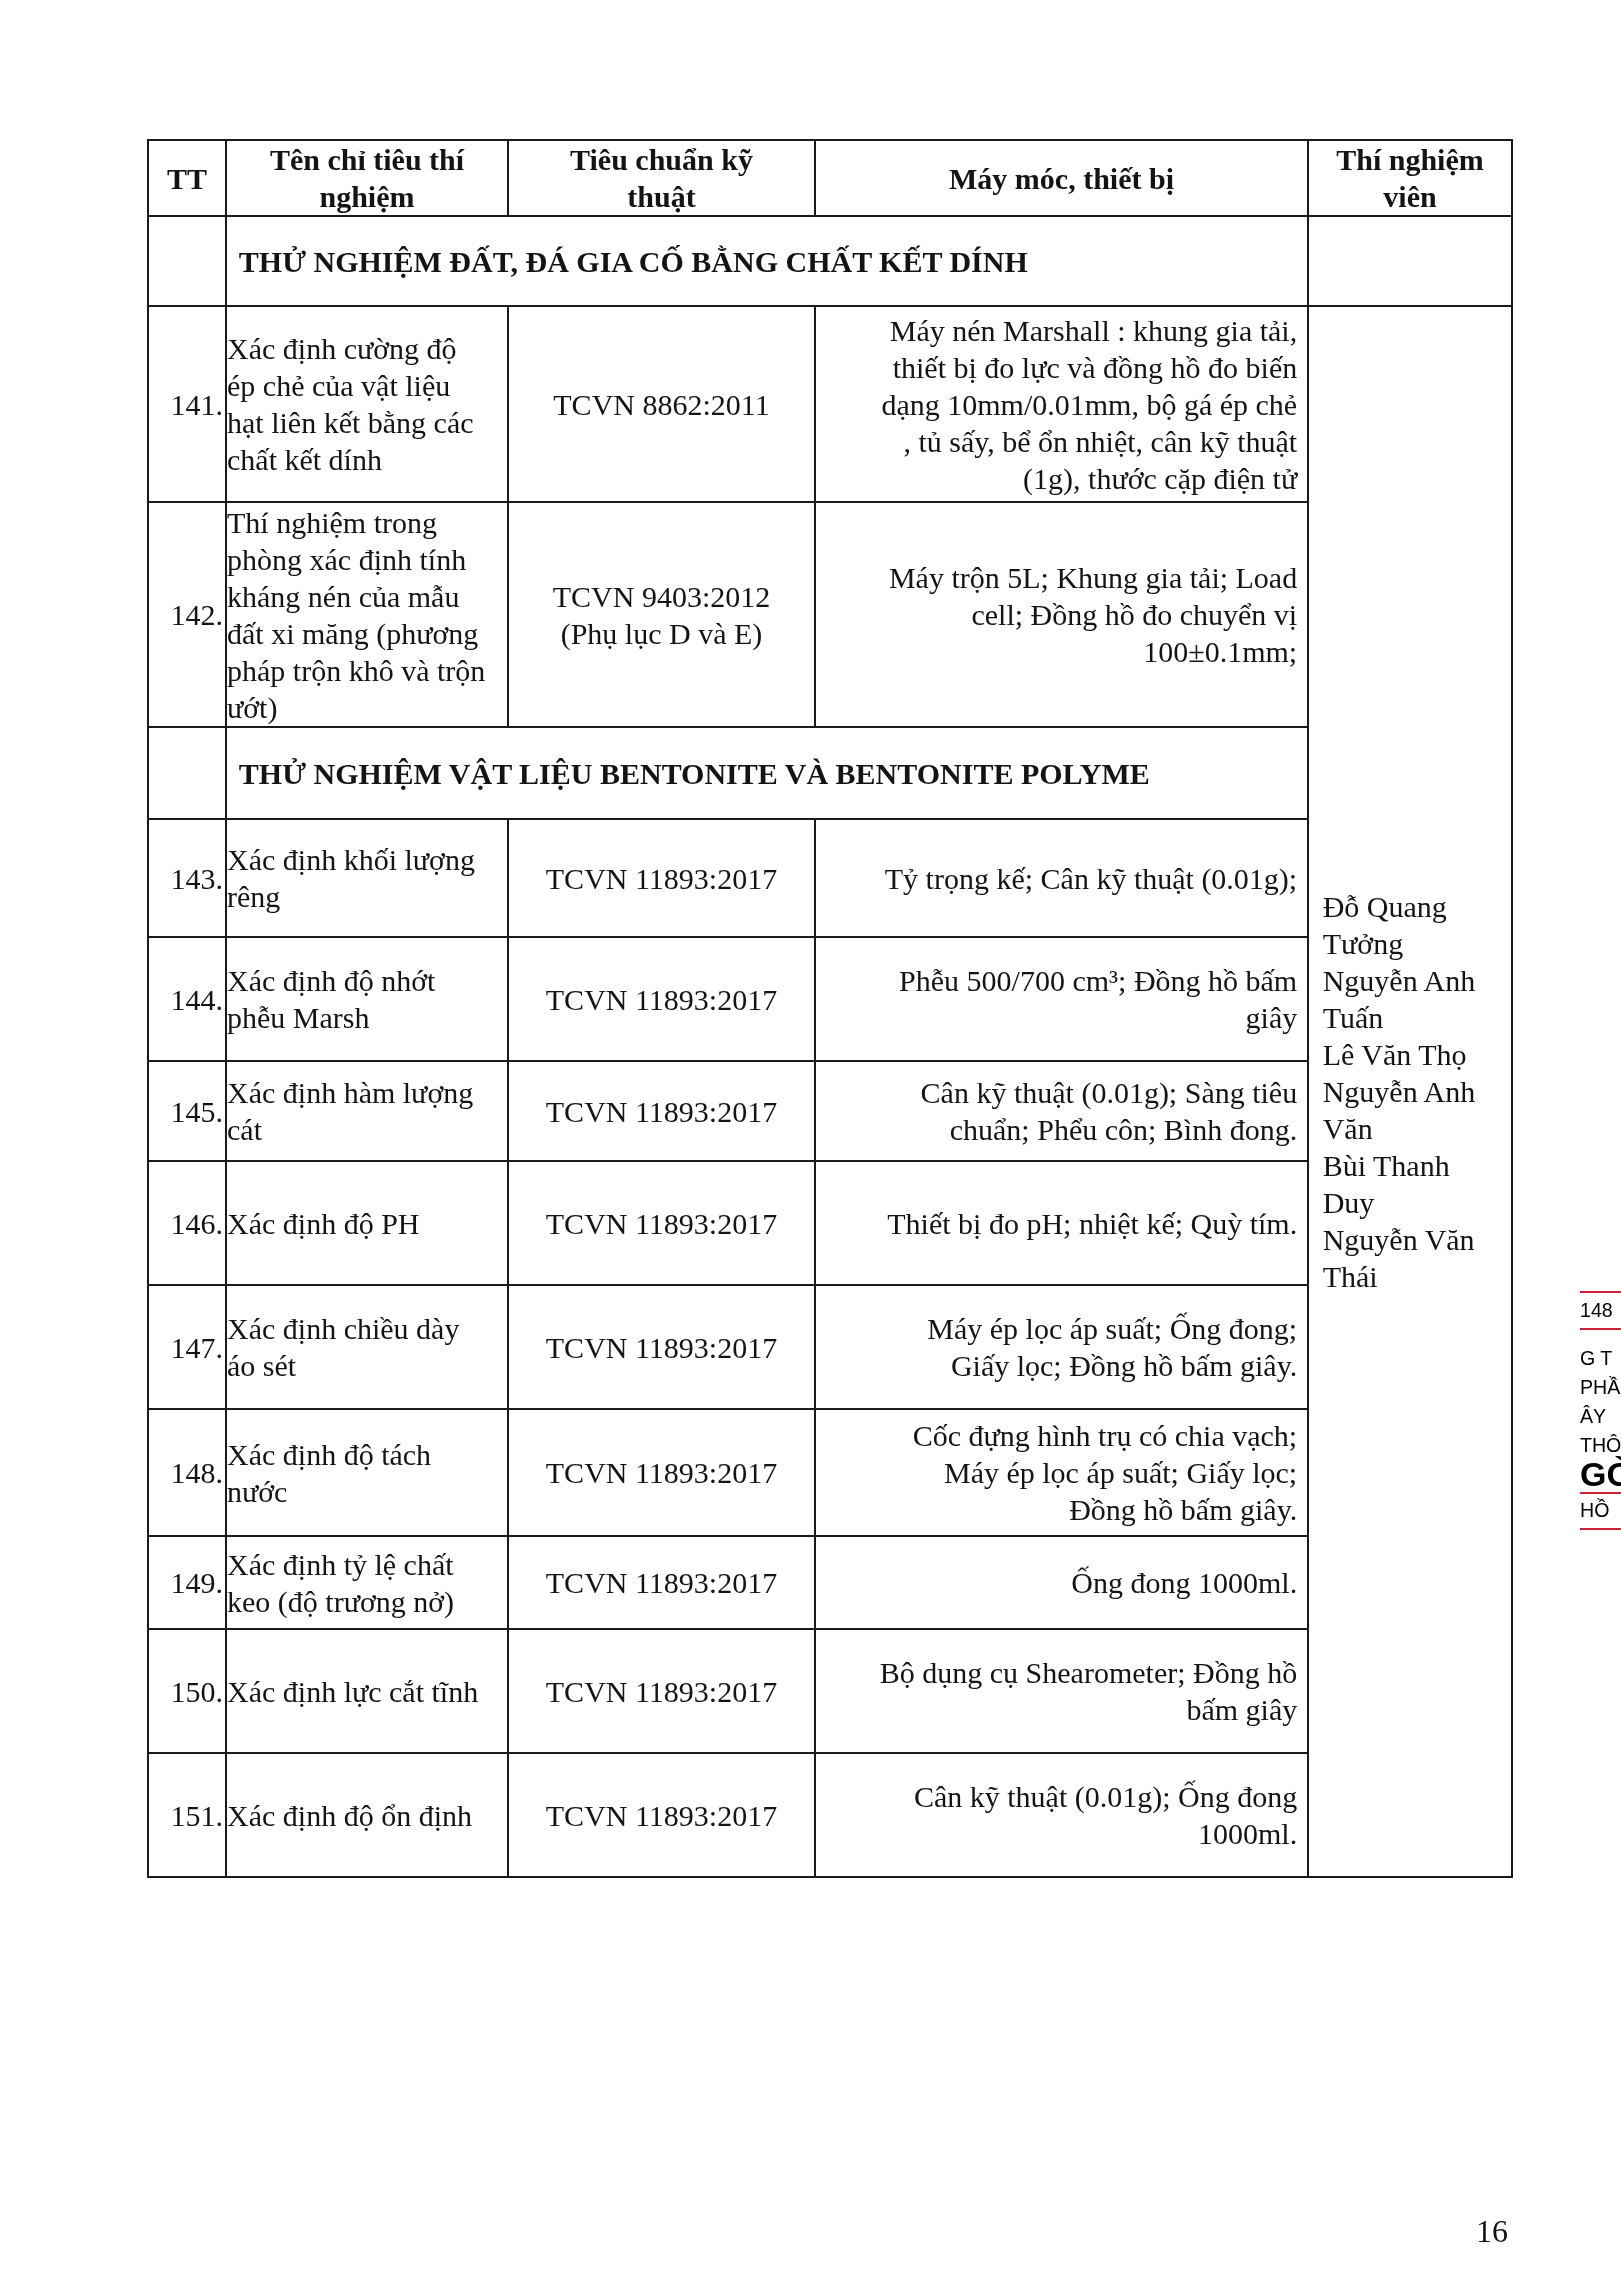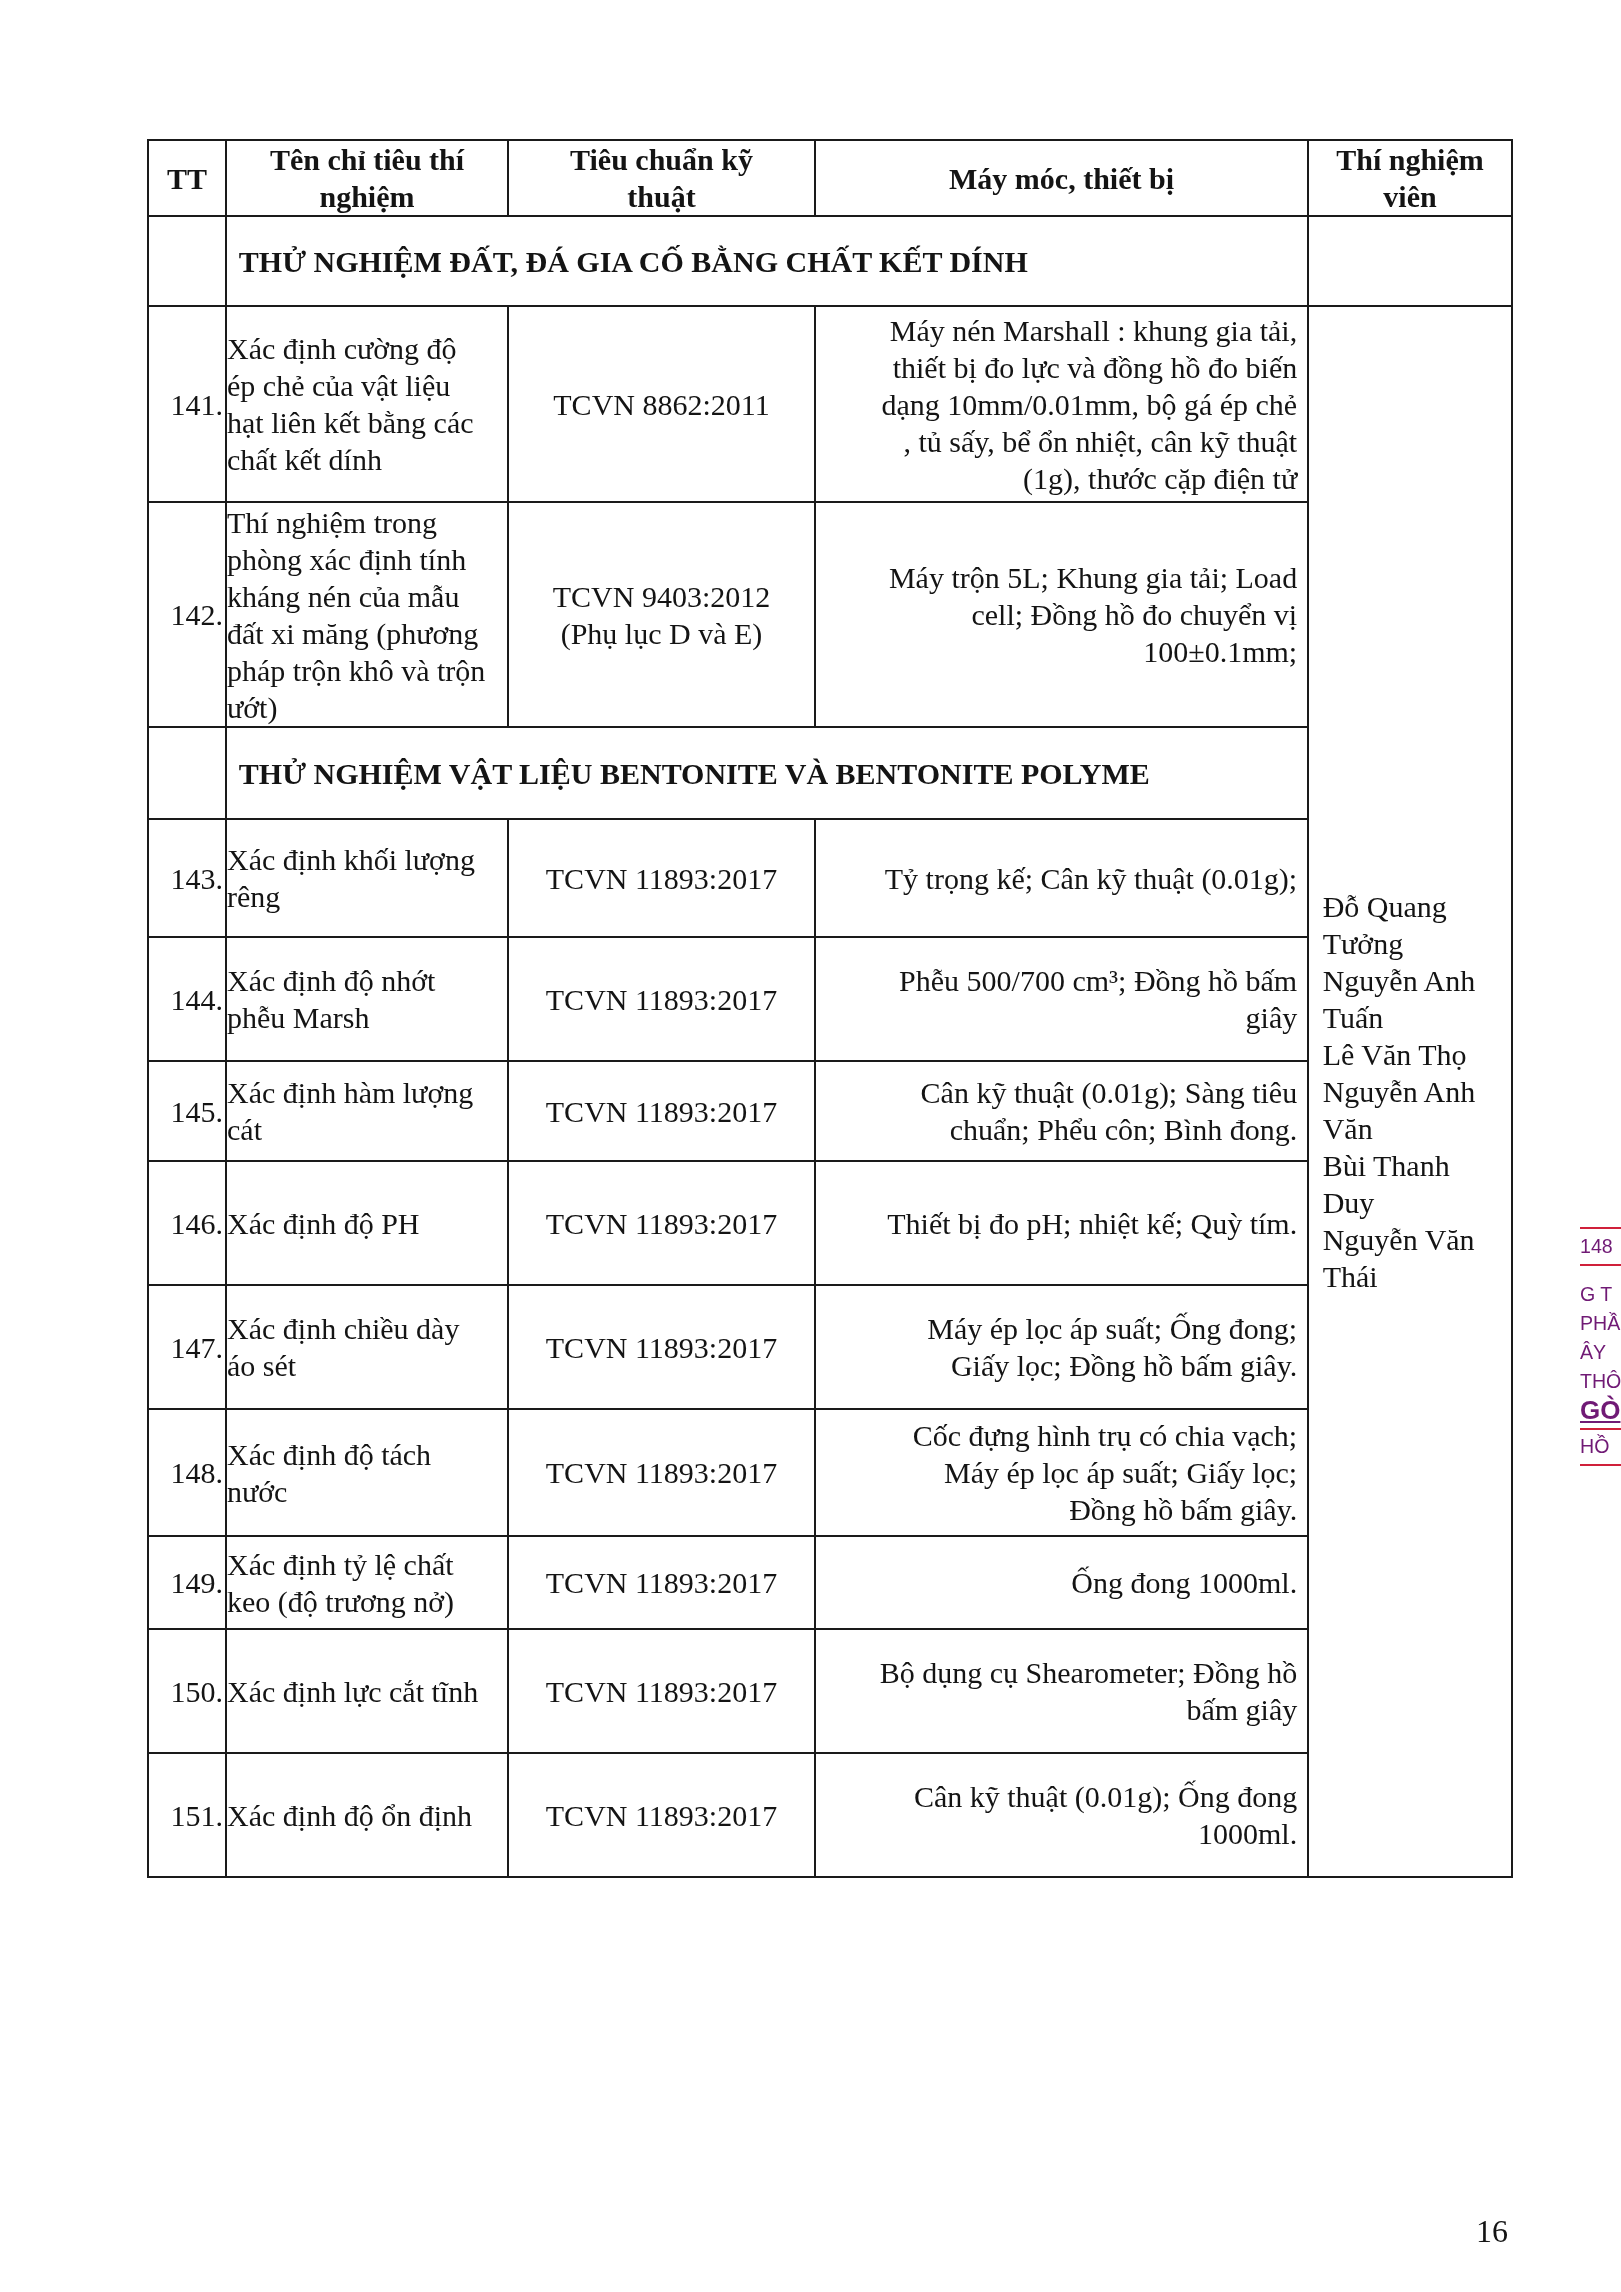--- a/index.html
+++ b/index.html
@@ -23,26 +23,26 @@
   .name { text-align: left; padding-left: 0px !important; }
   .std { text-align: center; }
   .eq { text-align: right; padding: 0 9.8px 0 13.7px !important; margin-left: 40px; }
   .section { font-weight: bold; text-align: left; padding-left: 11.8px !important; font-size: 30px; margin-top: 32px; }
   .staff { text-align: left; vertical-align: middle; padding-left: 13.7px !important; line-height: 37px; }
   .name-line, .staff-line, .eq-line, .std-line { display: block; }
   .page-number {
     position: absolute; left: 1476px; top: 2213px; font-size: 32px;
   }
   .stamp {
-    position: absolute; left: 1580px; top: 1224px; width: 41px; height: 294px;
-    color: #701a75; font-family: "Liberation Sans", sans-serif; font-size: 19.6px;
+    position: absolute; left: 1580px; top: 1288px; width: 41px; height: 294px;
+    color: #000000; font-family: "Liberation Sans", sans-serif; font-size: 19.6px;
     line-height: 29px; overflow: hidden; white-space: nowrap;
   }
   .stamp .rule { display: block; border-top: 2px solid #d0203a; margin: 2.9px 0; width: 59px; }
-  .stamp .big { font-size: 26px; font-weight: bold; text-decoration: underline; }
+  .stamp .big { font-size: 34px; font-weight: bold; }
 </style>
 </head>
 <body>
 
 <table class="doc-table">
   <colgroup>
     <col class="c-tt">
       <col class="c-name">
       <col class="c-std">
       <col class="c-eq">

